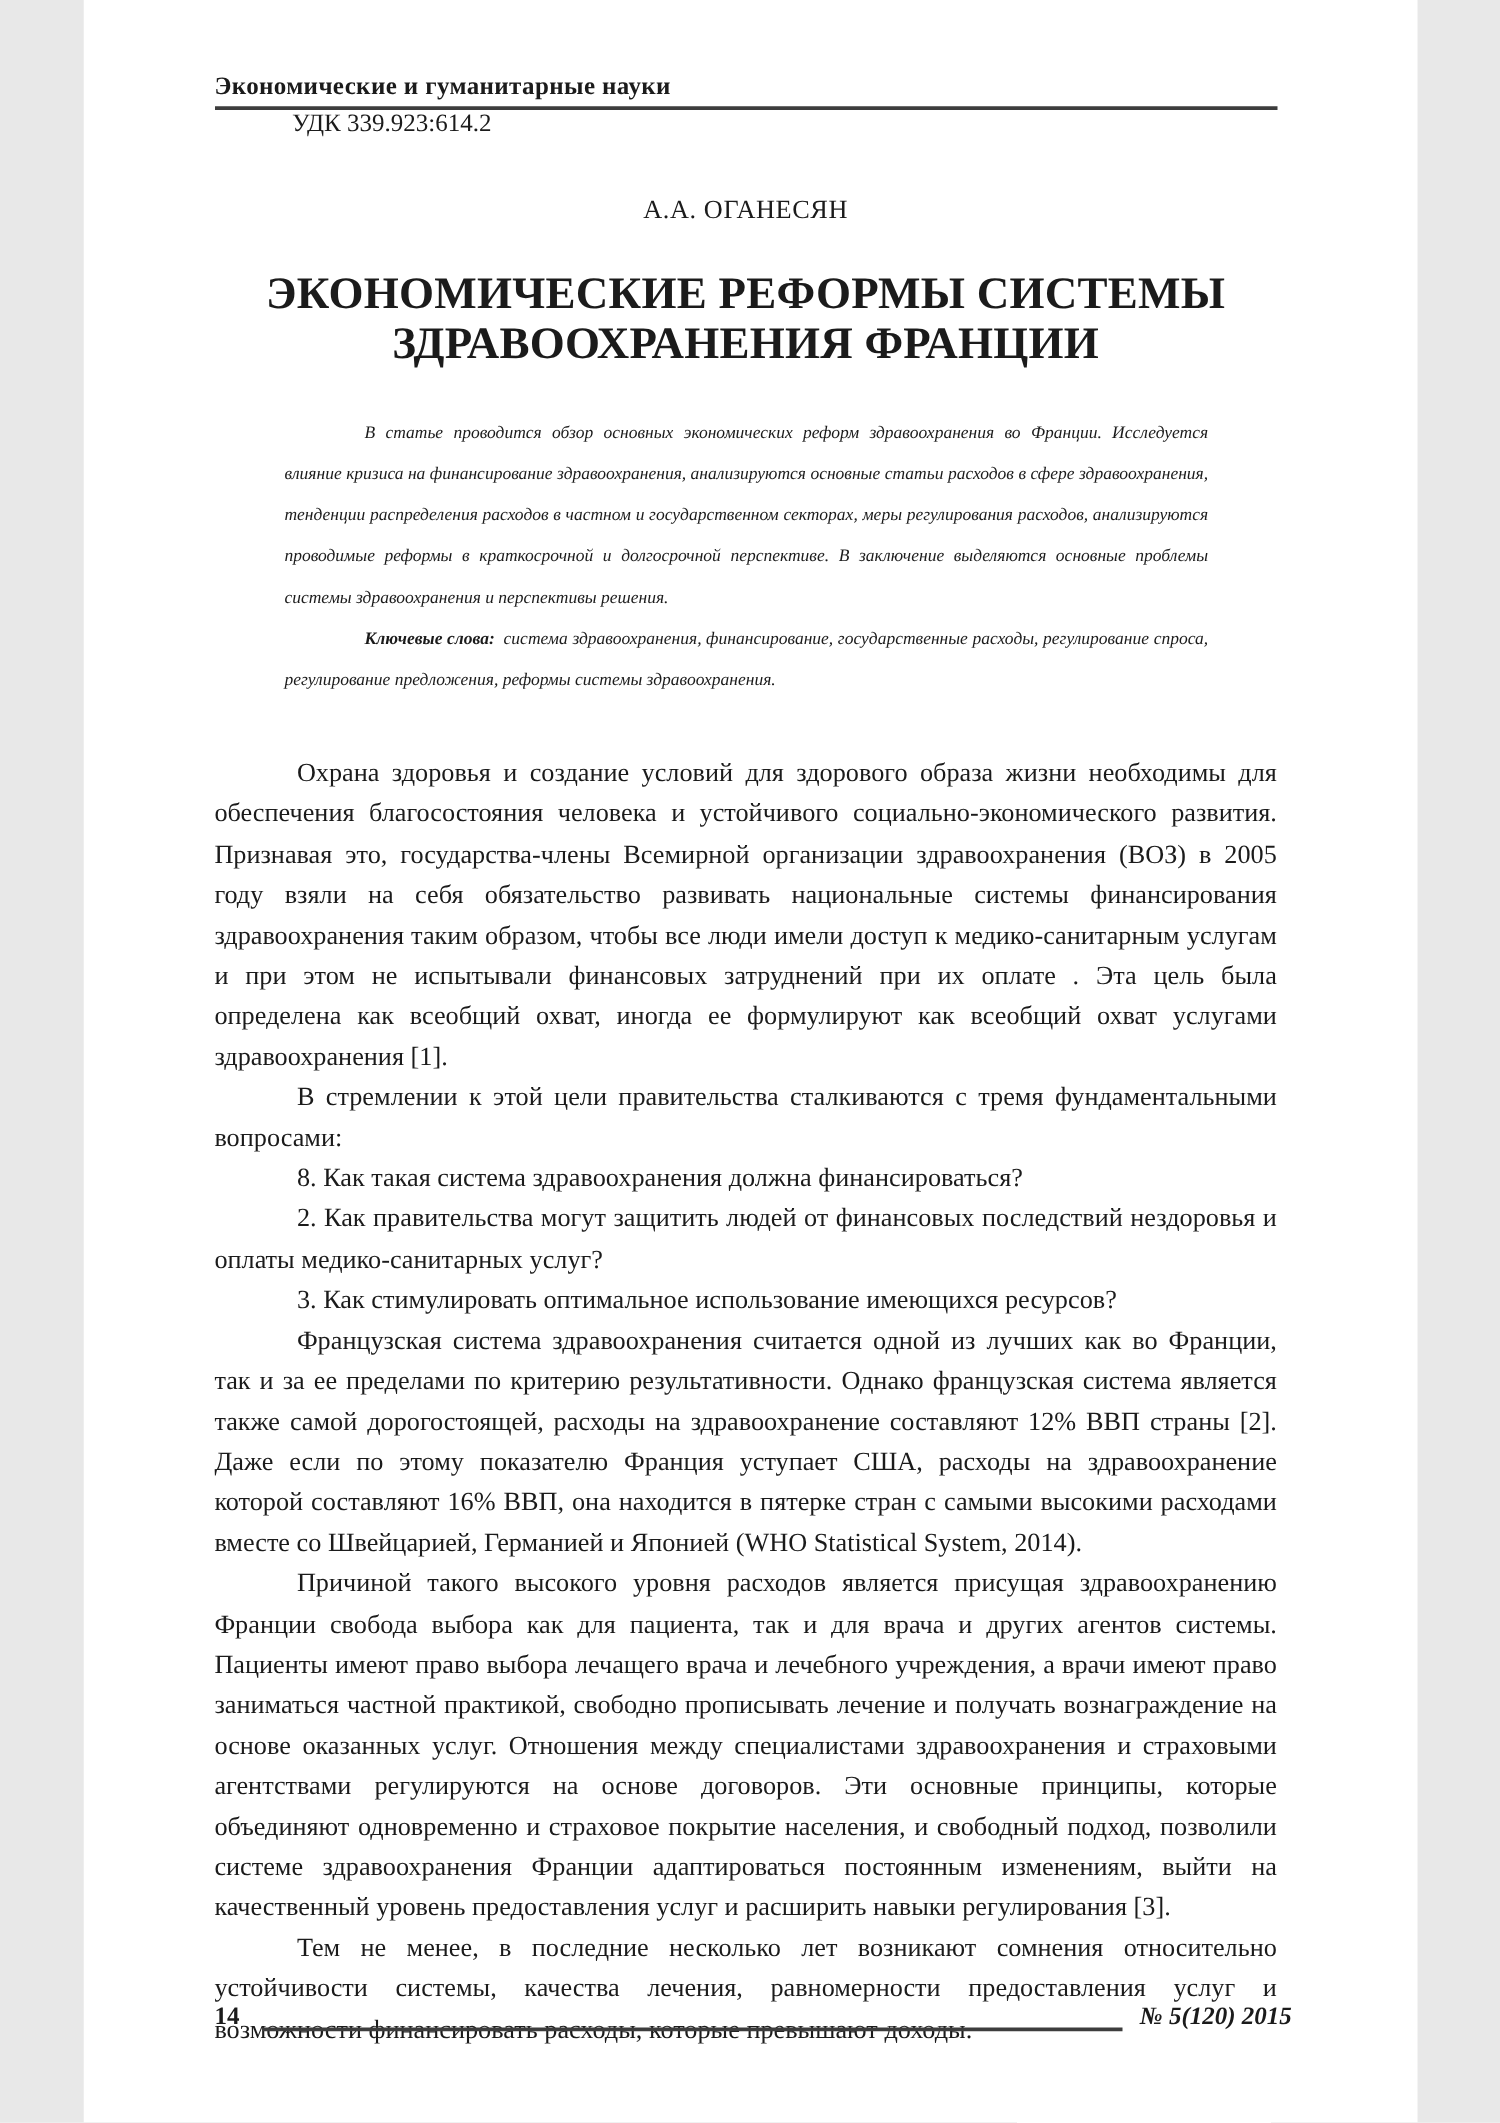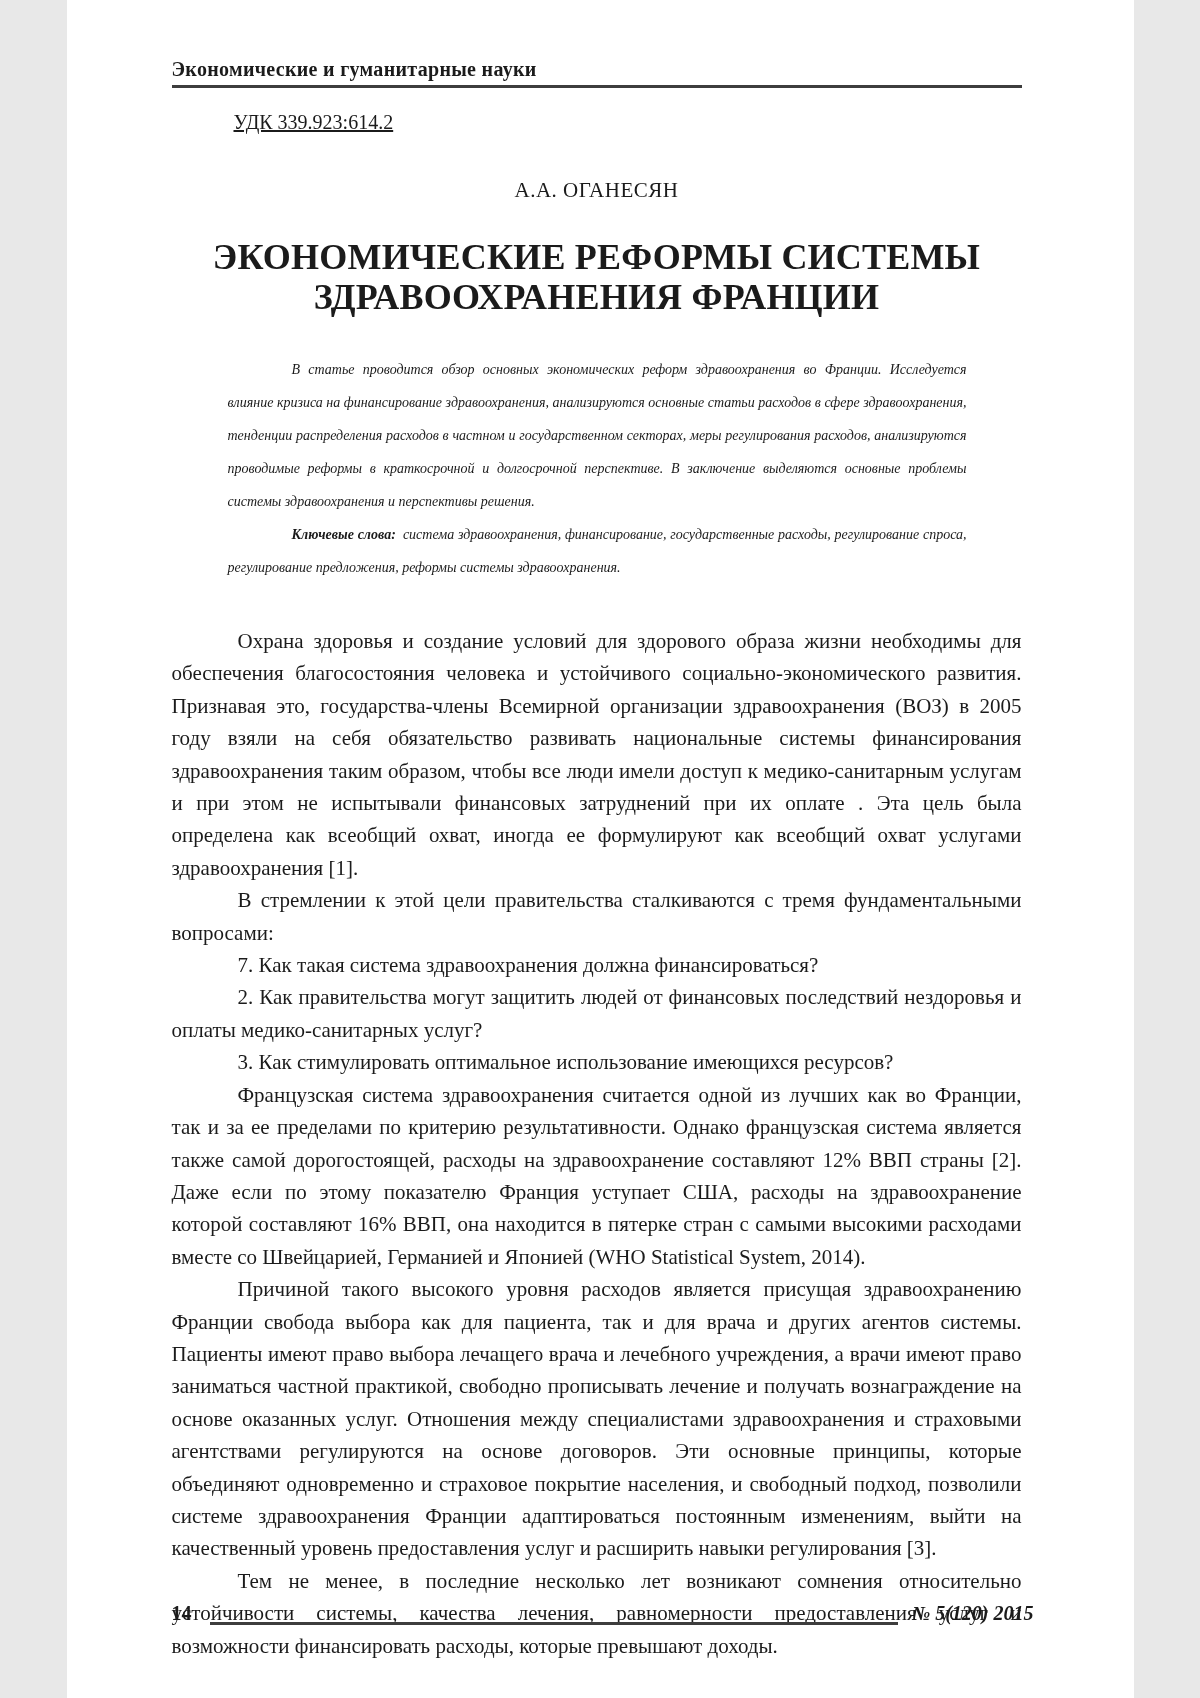--- a/index.html
+++ b/index.html
@@ -20,24 +20,22 @@
   
   .running-head{
     font-weight:bold;
     font-size:20px;
     letter-spacing:.3px;
     padding-bottom:4px;
     border-bottom:3px solid #3d3d3d;
   }
   
   .udc{
-    margin-top:23px;
     padding-left:62px;
     font-size:20px;
-    text-decoration:underline;
   }
   
   .author{
     margin-top:44px;
     text-align:center;
     font-size:21px;
     letter-spacing:.5px;
   }
   
   .title{
@@ -101,21 +99,21 @@
     <h1 class="title">ЭКОНОМИЧЕСКИЕ РЕФОРМЫ СИСТЕМЫ ЗДРАВООХРАНЕНИЯ ФРАНЦИИ</h1>
 
     <div class="abstract-block">
       <p>В статье проводится обзор основных экономических реформ здравоохранения во Франции. Исследуется влияние кризиса на финансирование здравоохранения, анализируются основные статьи расходов в сфере здравоохранения, тенденции распределения расходов в частном и государственном секторах, меры регулирования расходов, анализируются проводимые реформы в краткосрочной и долгосрочной перспективе. В заключение выделяются основные проблемы системы здравоохранения и перспективы решения.</p>
       <p><span class="kw-label">Ключевые слова:</span><span>система здравоохранения, финансирование, государственные расходы, регулирование спроса, регулирование предложения, реформы системы здравоохранения.</span></p>
     </div>
 
     <div class="body">
       <p>Охрана здоровья и создание условий для здорового образа жизни необходимы для обеспечения благосостояния человека и устойчивого социально-экономического развития. Признавая это, государства-члены Всемирной организации здравоохранения (ВОЗ) в 2005 году взяли на себя обязательство развивать национальные системы финансирования здравоохранения таким образом, чтобы все люди имели доступ к медико-санитарным услугам и при этом не испытывали финансовых затруднений при их оплате . Эта цель была определена как всеобщий охват, иногда ее формулируют как всеобщий охват услугами здравоохранения [1].</p>
       <p>В стремлении к этой цели правительства сталкиваются с тремя фундаментальными вопросами:</p>
-      <p>7.  Как такая система здравоохранения должна финансироваться?</p>
+      <p>8.  Как такая система здравоохранения должна финансироваться?</p>
       <p>2.  Как правительства могут защитить людей от финансовых последствий нездоровья и оплаты медико-санитарных услуг?</p>
       <p>3.  Как стимулировать оптимальное использование имеющихся ресурсов?</p>
       <p>Французская система здравоохранения считается одной из лучших как во Франции, так и за ее пределами по критерию результативности. Однако французская система является также самой дорогостоящей, расходы на здравоохранение составляют 12% ВВП страны [2]. Даже если по этому показателю Франция уступает США, расходы на здравоохранение которой составляют 16% ВВП, она находится в пятерке стран с самыми высокими расходами вместе со Швейцарией, Германией и Японией (WHO Statistical System, 2014).</p>
       <p>Причиной такого высокого уровня расходов является присущая здравоохранению Франции свобода выбора как для пациента, так и для врача и других агентов системы. Пациенты имеют право выбора лечащего врача и лечебного учреждения, а врачи имеют право заниматься частной практикой, свободно прописывать лечение и получать вознаграждение на основе оказанных услуг. Отношения между специалистами здравоохранения и страховыми агентствами регулируются на основе договоров. Эти основные принципы, которые объединяют одновременно и страховое покрытие населения, и свободный подход, позволили системе здравоохранения Франции адаптироваться постоянным изменениям, выйти на качественный уровень предоставления услуг и расширить навыки регулирования [3].</p>
       <p>Тем не менее, в последние несколько лет возникают сомнения относительно устойчивости системы, качества лечения, равномерности предоставления услуг и возможности финансировать расходы, которые превышают доходы.</p>
     </div>
 
   </div>
 
   <div class="page-footer">

